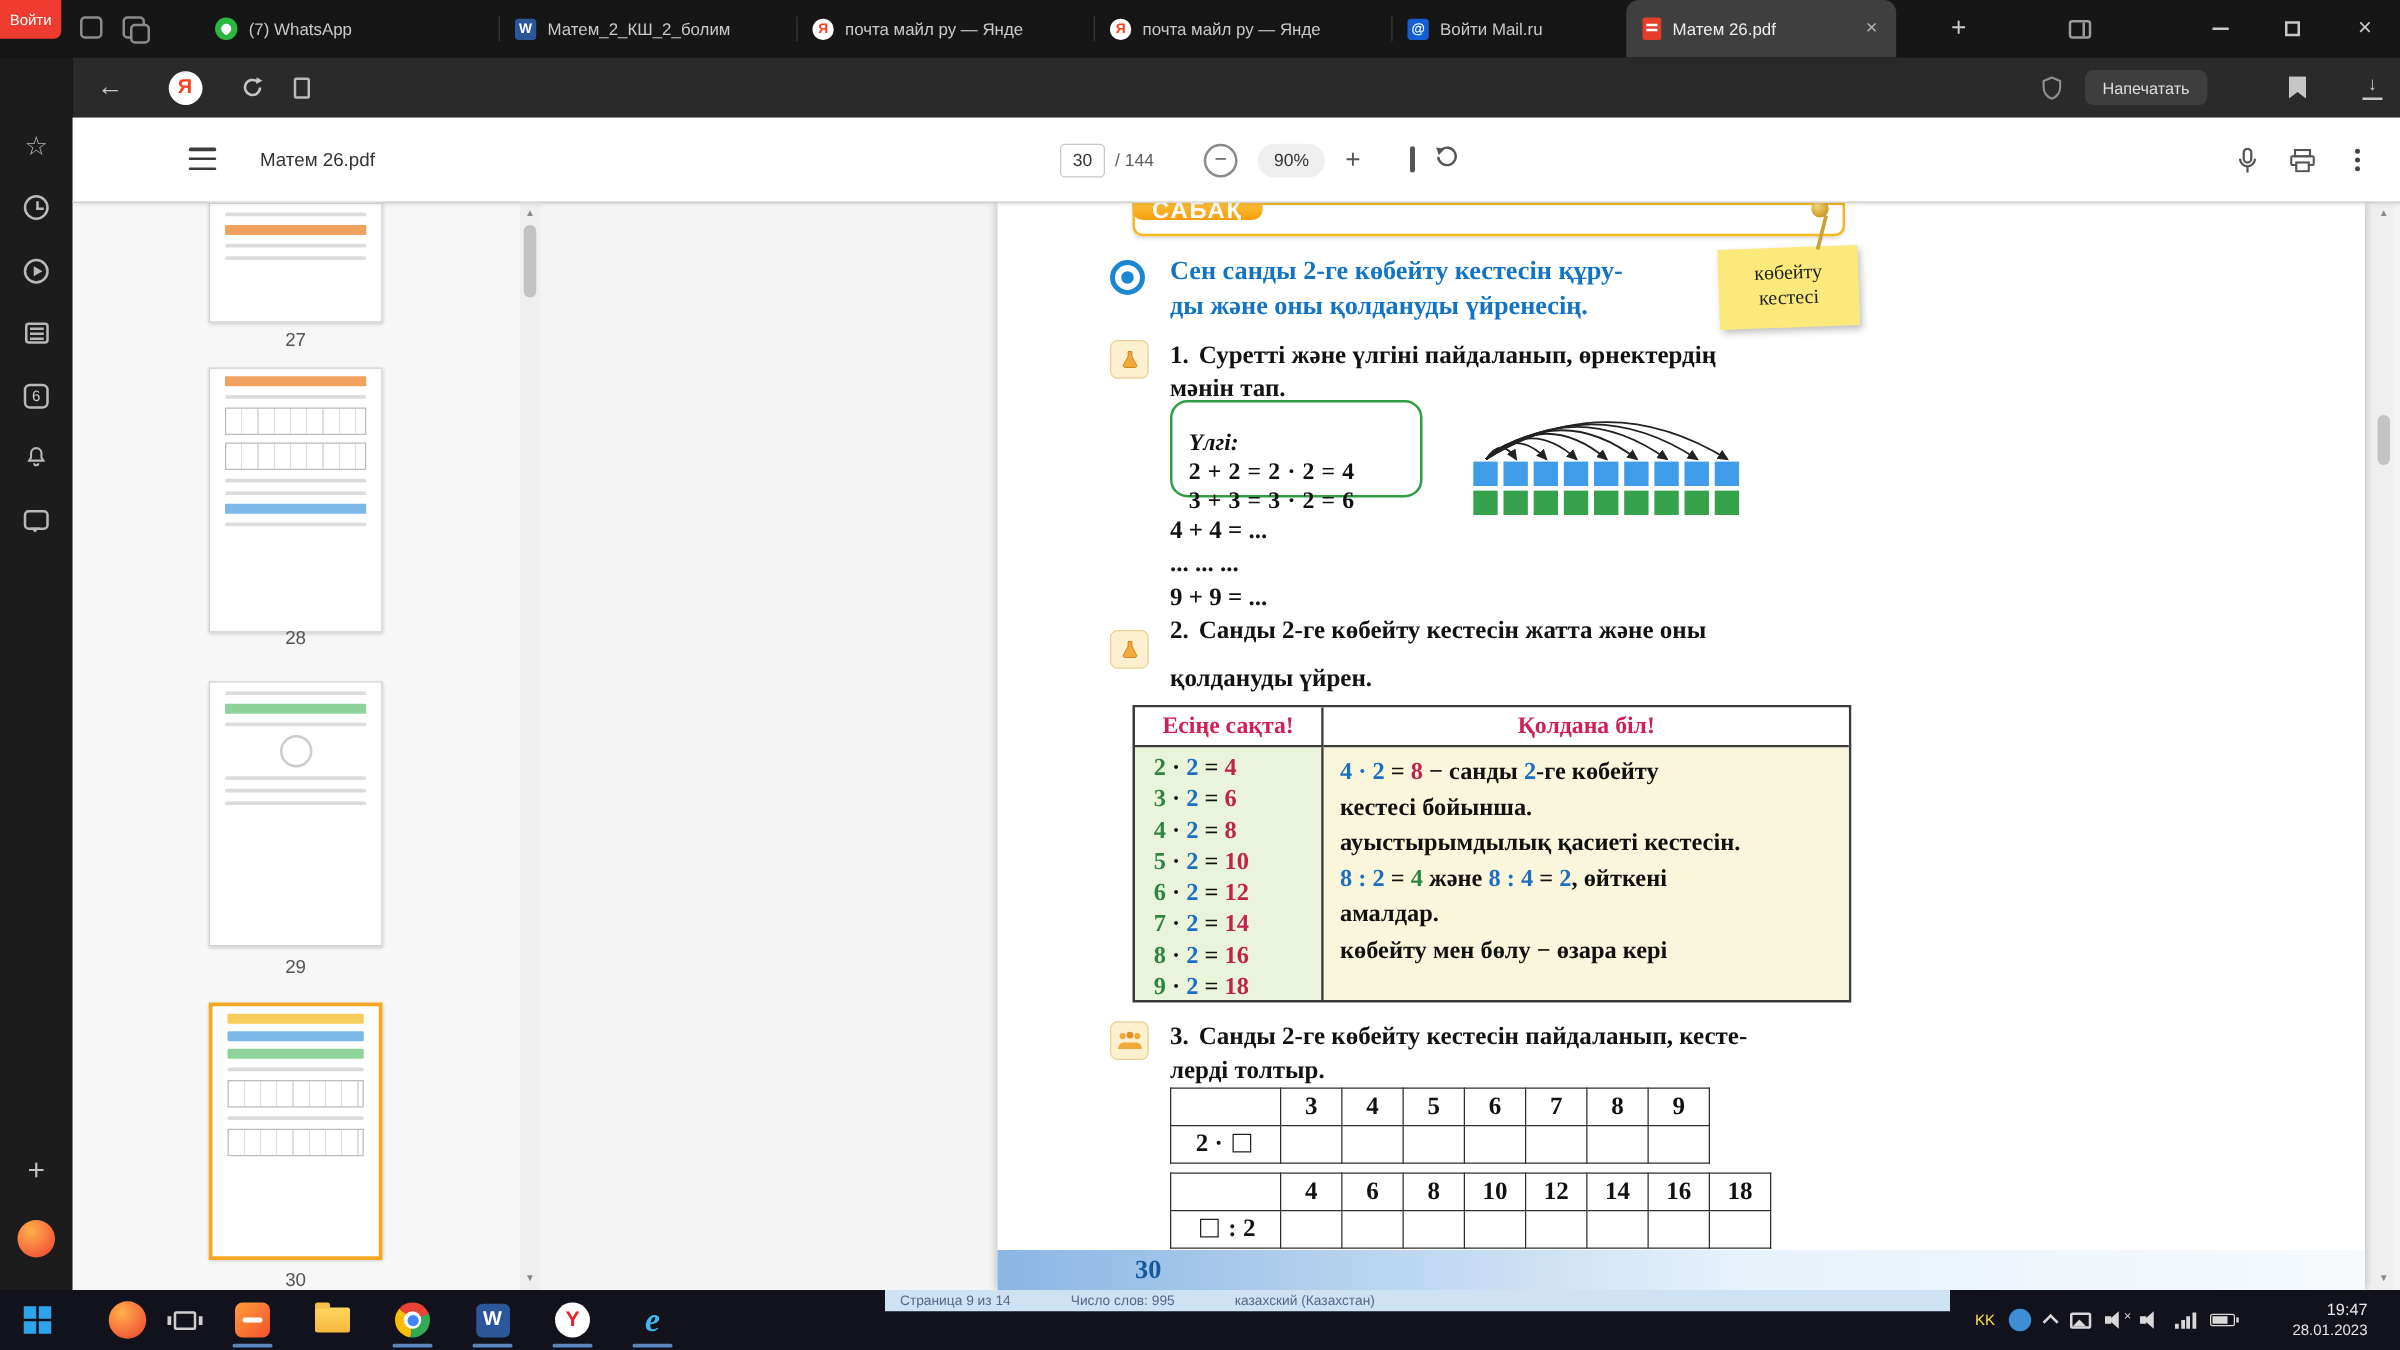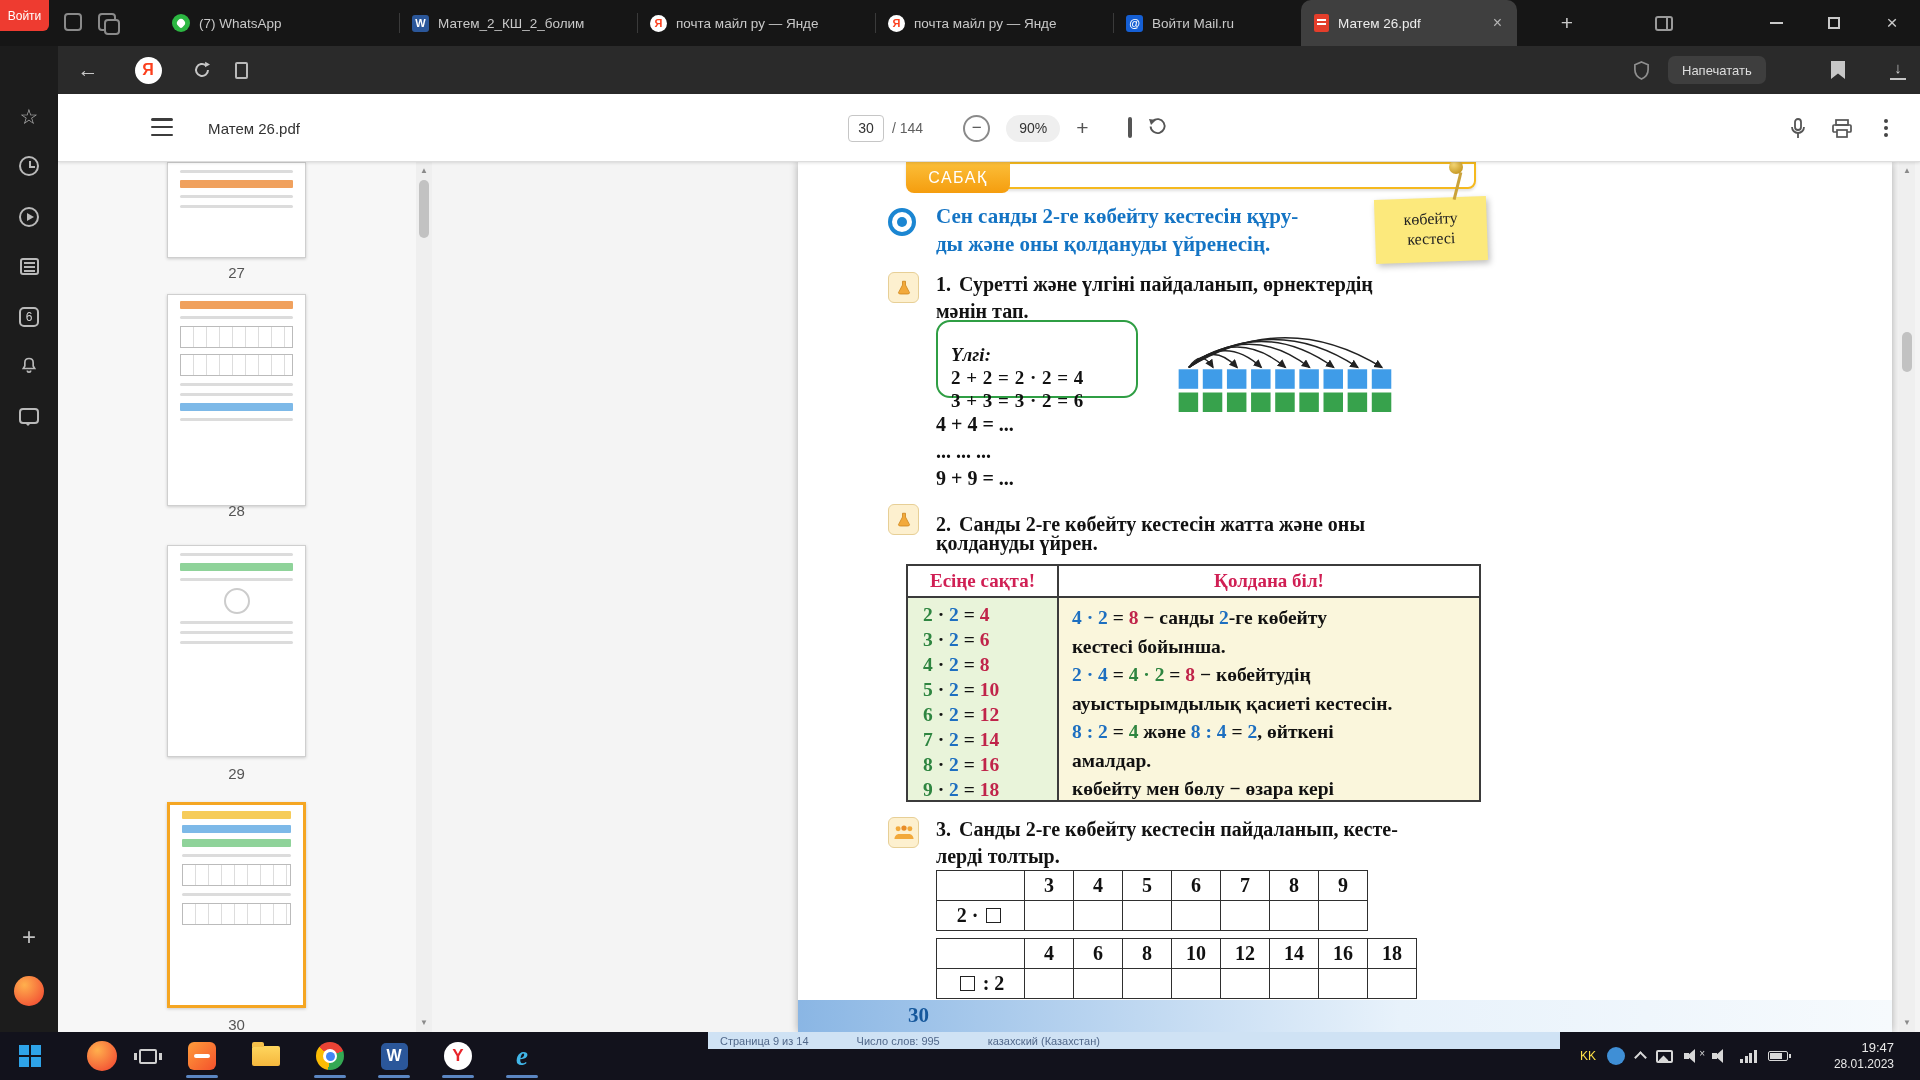--- a/index.html
+++ b/index.html
@@ -97,21 +97,21 @@
 .sb-arrow{position:absolute;left:358px;width:16px;height:14px;color:#8a8a8a;font-size:8px;text-align:center;line-height:14px}
 .sb-thumb{position:absolute;left:361px;width:10px;border-radius:5px;background:#c2c2c2}
 
 
 .viewer{position:absolute;left:432px;top:162px;width:1488px;height:870px;background:#f4f4f4;overflow:hidden}
 .pdf-page{position:absolute;left:366px;top:0;width:1094px;height:870px;background:#fff;box-shadow:0 0 8px rgba(0,0,0,.3)}
 .v-track{position:absolute;left:1467px;top:0;width:16px;height:870px;background:#efefef}
 .v-arrow{position:absolute;left:1467px;width:16px;height:14px;color:#8a8a8a;font-size:8px;text-align:center;line-height:14px}
 .v-thumb{position:absolute;left:1470px;width:10px;border-radius:5px;background:#c2c2c2}
 .ribbon{position:absolute;left:108px;top:0;width:570px;height:27px;background:#fff;border:2px solid #f5b91e;border-radius:0 0 8px 8px;box-shadow:0 2px 3px rgba(0,0,0,.12)}
-.ribbon-label{position:absolute;left:-2px;top:-2px;width:104px;height:31px;background:linear-gradient(#fbbf3a,#f59d0e);border-radius:0 0 8px 8px;color:#fff;font-weight:normal;font-size:16px;letter-spacing:1.5px;display:flex;align-items:center;justify-content:center}
+.ribbon-label{position:absolute;left:-2px;top:-2px;width:104px;height:14px;background:linear-gradient(#fbbf3a,#f59d0e);border-radius:0 0 8px 8px;color:#fff;font-weight:bold;font-size:19px;letter-spacing:1.5px;display:flex;align-items:center;justify-content:center}
 .sticky{position:absolute;left:577px;top:36px;width:112px;height:64px;background:#fce97c;transform:rotate(-2deg);box-shadow:2px 3px 6px rgba(0,0,0,.25);text-align:center;padding-top:11px;font-family:"Liberation Serif",serif;font-size:16px;line-height:20px;color:#222;z-index:2}
 .pin{position:absolute;left:648px;top:-2px;width:22px;height:46px;z-index:3}
 .pin .stem{position:absolute;left:10px;top:12px;width:3px;height:28px;background:#caa23a;transform:rotate(14deg)}
 .pin .head{position:absolute;left:3px;top:0;width:14px;height:14px;border-radius:50%;background:radial-gradient(circle at 35% 30%,#f6d877,#b8860b)}
 .target{position:absolute;left:90px;top:46px;width:28px;height:28px;border:4px solid #1b86d2;border-radius:50%}
 .target::after{content:"";position:absolute;left:5px;top:5px;width:10px;height:10px;border-radius:50%;background:#1b86d2}
 .obj{position:absolute;font-family:"Liberation Serif",serif;font-weight:bold;font-size:21px;color:#1474c4;white-space:nowrap}
 .body-t{position:absolute;font-family:"Liberation Serif",serif;font-weight:bold;font-size:20px;color:#121212;white-space:nowrap}
 .body-t .num{margin-right:8px}
 .exicon{position:absolute;width:31px;height:31px;background:#fdf0cf;border:1px solid #e7cf96;border-radius:6px;display:flex;align-items:center;justify-content:center}
@@ -455,42 +455,41 @@
 
     <div class="body-t" style="left:138px;top:251px">4 + 4 = ...</div>
     <div class="body-t" style="left:138px;top:278px">... ... ...</div>
     <div class="body-t" style="left:138px;top:305px">9 + 9 = ...</div>
 
     <div class="exicon" style="left:90px;top:342px">
       <svg width="18" height="18" viewBox="0 0 24 24">
           <path d="M10 3h4v5l4.5 8.5A2 2 0 0 1 16.7 20H7.3a2 2 0 0 1-1.8-3.5L10 8z" fill="#f2a93b" stroke="#c97f14"></path>
         </svg>
     </div>
-    <div class="body-t" style="left:138px;top:351px">
+    <div class="body-t" style="left:138px;top:331px">
       <span class="num">2.</span><span>Санды 2-ге көбейту кестесін жатта және оны</span>
     </div>
     <div class="body-t" style="left:138px;top:370px">қолдануды үйрен.</div>
 
     <div class="memo">
       <div class="hcell lcol">Есіңе сақта!</div>
       <div class="hcell">Қолдана біл!</div>
       <div class="eqcol lcol">
           <div class="eq-line"><span class="sg">2</span><span class="sk"> · </span><span class="sb">2</span><span class="sk"> = </span><span class="sr">4</span></div>
           <div class="eq-line"><span class="sg">3</span><span class="sk"> · </span><span class="sb">2</span><span class="sk"> = </span><span class="sr">6</span></div>
           <div class="eq-line"><span class="sg">4</span><span class="sk"> · </span><span class="sb">2</span><span class="sk"> = </span><span class="sr">8</span></div>
           <div class="eq-line"><span class="sg">5</span><span class="sk"> · </span><span class="sb">2</span><span class="sk"> = </span><span class="sr">10</span></div>
           <div class="eq-line"><span class="sg">6</span><span class="sk"> · </span><span class="sb">2</span><span class="sk"> = </span><span class="sr">12</span></div>
           <div class="eq-line"><span class="sg">7</span><span class="sk"> · </span><span class="sb">2</span><span class="sk"> = </span><span class="sr">14</span></div>
           <div class="eq-line"><span class="sg">8</span><span class="sk"> · </span><span class="sb">2</span><span class="sk"> = </span><span class="sr">16</span></div>
           <div class="eq-line"><span class="sg">9</span><span class="sk"> · </span><span class="sb">2</span><span class="sk"> = </span><span class="sr">18</span></div>
         </div>
       <div class="excol">
           <div class="ex-line"><span class="sb">4 · 2</span><span class="sk"> = </span><span class="sr">8</span><span class="sk"> − санды </span><span class="sb">2</span><span class="sk">-ге көбейту</span></div>
           <div class="ex-line"><span class="sk">кестесі бойынша.</span></div>
-          <div class="ex-line"><span class="sb">2 · 4</span><span class="sk"> = </span><span class="sg">4 · 2</span><span class="sk"> = </span><span class="sr">8</span><span class="sk"> − көбейтудің</span></div>
           <div class="ex-line"><span class="sk">ауыстырымдылық қасиеті кестесін.</span></div>
           <div class="ex-line"><span class="sb">8 : 2</span><span class="sk"> = </span><span class="sg">4</span><span class="sk">  және </span><span class="sb">8 : 4</span><span class="sk"> = </span><span class="sb">2</span><span class="sk">, өйткені</span></div>
           <div class="ex-line"><span class="sk">амалдар.</span></div>
           <div class="ex-line"><span class="sk">көбейту мен бөлу − өзара кері</span></div>
         </div>
     </div>
 
     <div class="exicon" style="left:90px;top:655px">
       <svg width="22" height="17" viewBox="0 0 30 22">
           <circle cx="7" cy="6" r="3.4" fill="#f2a93b"></circle>

